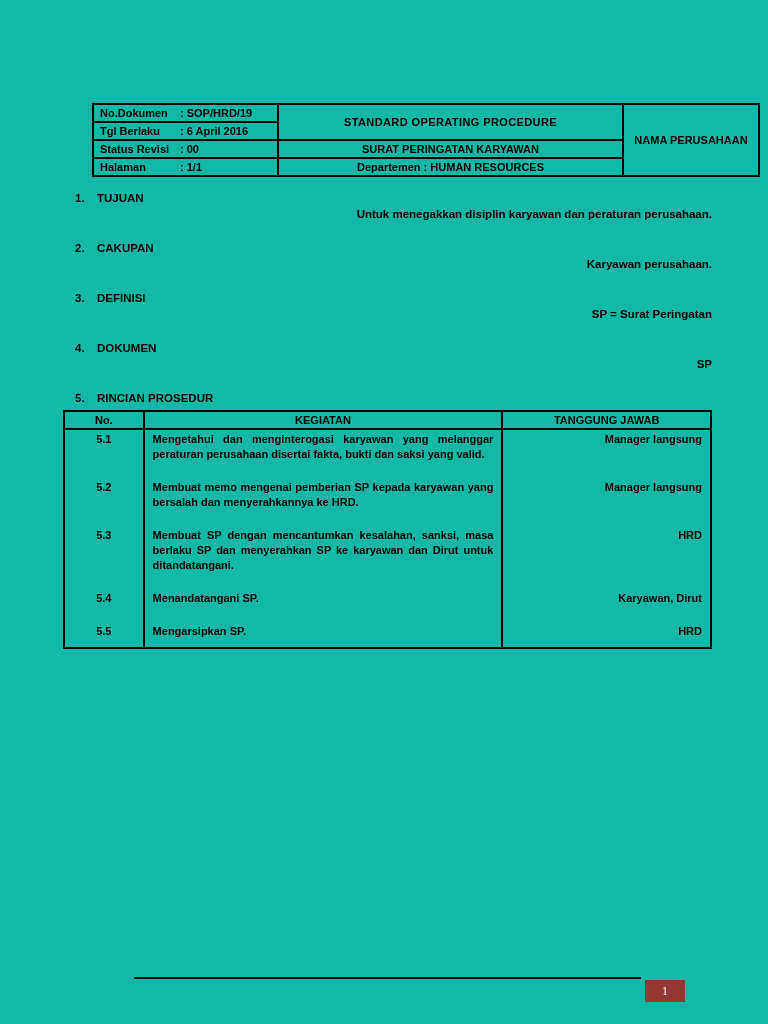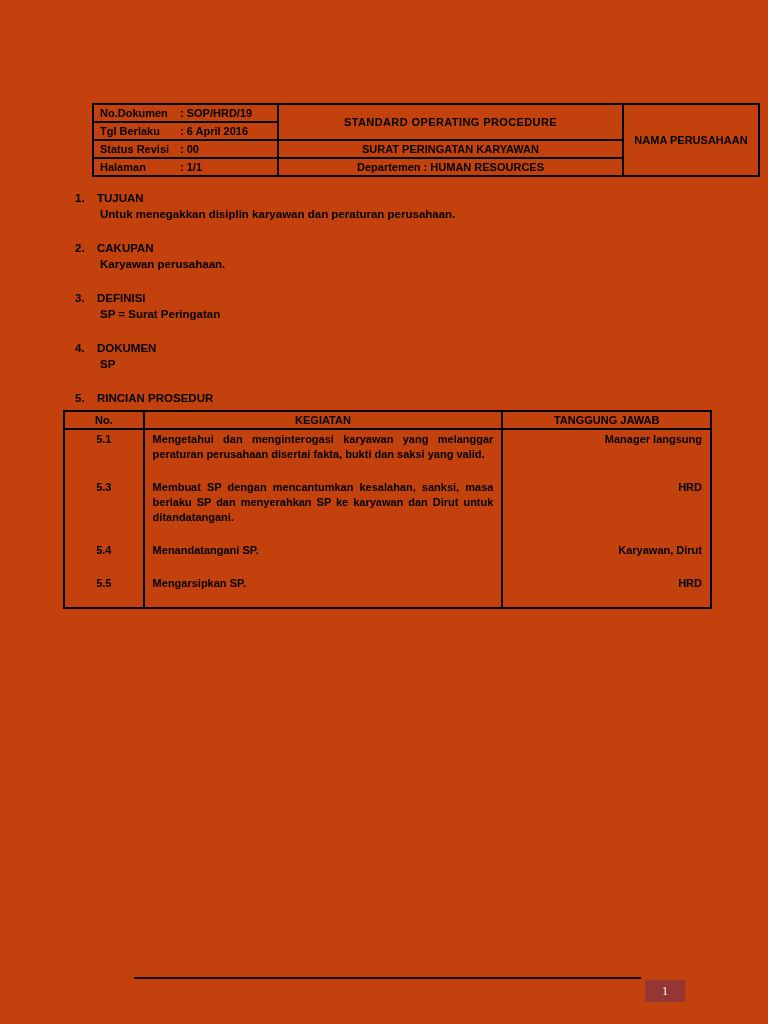--- a/index.html
+++ b/index.html
@@ -3,21 +3,21 @@
 <meta charset="utf-8">
 <style>
   * { margin: 0; padding: 0; box-sizing: border-box; }
   html, body { background: #ffffff; }
   body { font-family: "Liberation Sans", sans-serif; color: #000; }
 
   .page {
     position: relative;
     width: 768px;
     height: 1024px;
-    background: #c2410c;
+    background: #14b8a6;
     overflow: hidden;
   }
 
   
   .header-table {
     position: absolute;
     left: 92px;
     top: 103px;
     width: 658px;
     border-collapse: collapse;
@@ -57,21 +57,21 @@
   .section {
     display: flex;
     margin-left: 12px;
     margin-bottom: 18px;
     font-size: 11.5px;
     font-weight: bold;
   }
   .sec-num { width: 22px; flex: 0 0 22px; line-height: 16px; }
   .sec-main { flex: 1; }
   .sec-heading { line-height: 16px; }
-  .sec-body { line-height: 16px; padding-left: 3px; white-space: pre-wrap; }
+  .sec-body { line-height: 16px; padding-left: 3px; white-space: pre-wrap; text-align: right; }
   .section.last { margin-bottom: 4px; }
 
   
   .proc-table {
     width: 649px;
     border-collapse: collapse;
     table-layout: fixed;
   }
   .proc-table th {
     border: 2px solid #000;
@@ -85,21 +85,21 @@
     border-left: 2px solid #000;
     border-right: 2px solid #000;
     font-size: 11px;
     font-weight: bold;
     vertical-align: top;
     line-height: 15px;
     padding: 2px 8px 16px 8px;
   }
   .proc-table tr.last-row td {
     border-bottom: 2px solid #000;
-    padding-bottom: 16px;
+    padding-bottom: 8px;
   }
   .col-no   { width: 79px; }
   .col-act  { width: 356px; }
   .col-resp { width: 207px; }
   td.cell-no   { text-align: center; }
   td.cell-act  { text-align: justify; }
   td.cell-resp { text-align: right; }
 
   
   .footer-rule {
@@ -205,20 +205,25 @@
         <th class="col-no">No.</th>
         <th class="col-act">KEGIATAN</th>
         <th class="col-resp">TANGGUNG JAWAB</th>
       </tr>
       <tr>
         <td class="cell-no">5.1</td>
         <td class="cell-act">Mengetahui dan menginterogasi karyawan yang melanggar peraturan perusahaan disertai fakta, bukti dan saksi yang valid.</td>
         <td class="cell-resp">Manager langsung</td>
       </tr>
       <tr>
+        <td class="cell-no">5.2</td>
+        <td class="cell-act">Membuat memo mengenai pemberian SP kepada karyawan yang bersalah dan menyerahkannya ke HRD.</td>
+        <td class="cell-resp">Manager langsung</td>
+      </tr>
+      <tr>
         <td class="cell-no">5.3</td>
         <td class="cell-act">Membuat SP dengan mencantumkan kesalahan, sanksi, masa berlaku SP dan menyerahkan SP ke karyawan dan Dirut untuk ditandatangani.</td>
         <td class="cell-resp">HRD</td>
       </tr>
       <tr>
         <td class="cell-no">5.4</td>
         <td class="cell-act">Menandatangani SP.</td>
         <td class="cell-resp">Karyawan, Dirut</td>
       </tr>
       <tr class="last-row">

